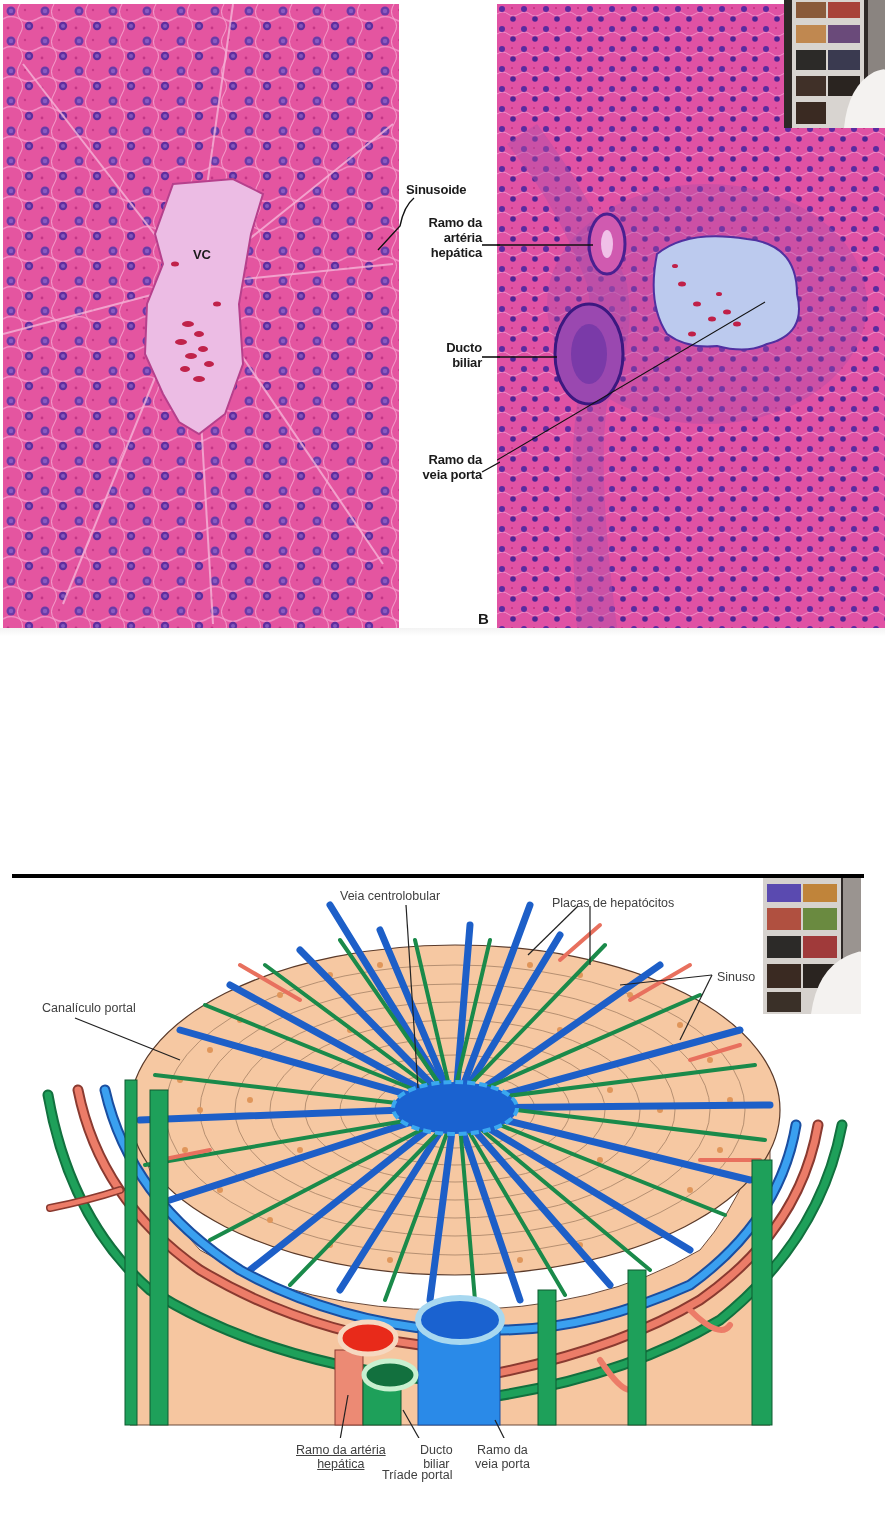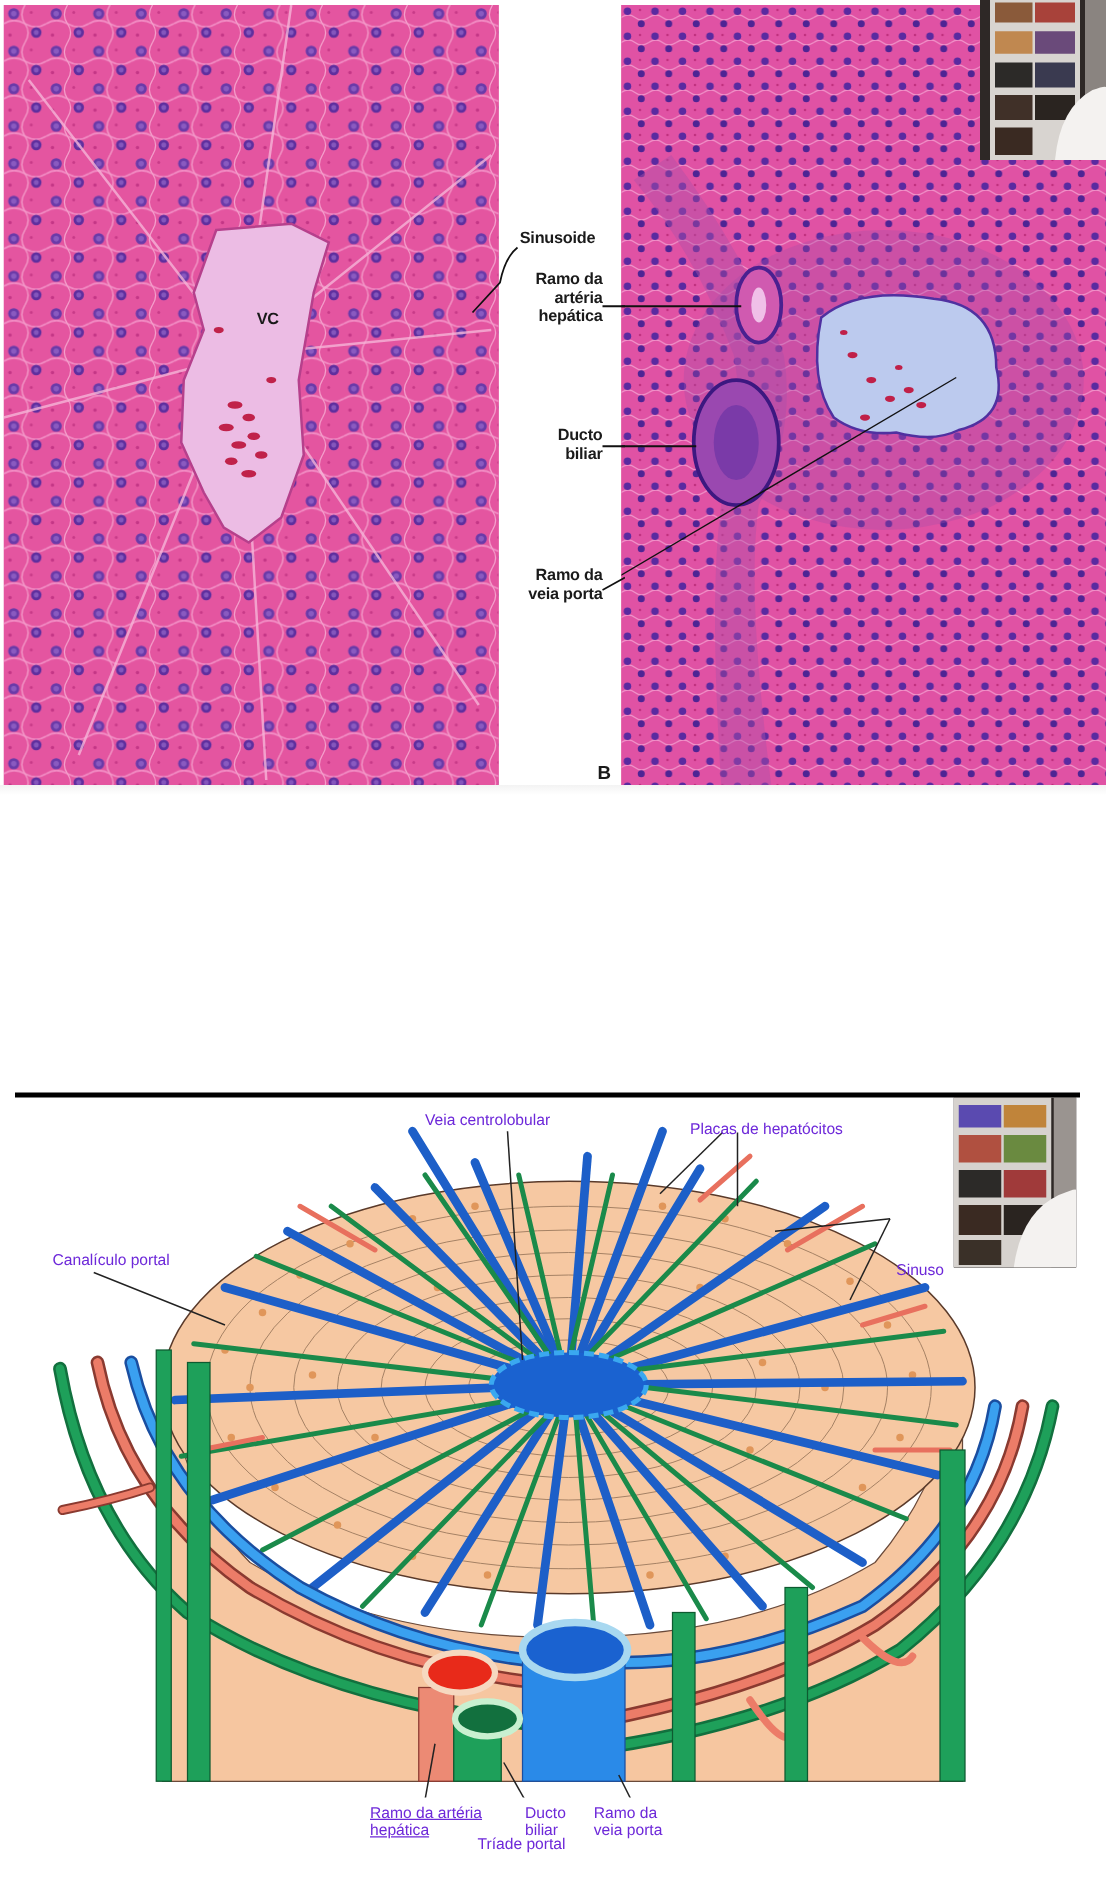--- a/index.html
+++ b/index.html
@@ -8,22 +8,22 @@
   .histo {
     position: absolute; overflow: hidden;
     background-color: #e0509a;
   }
   .histo svg { display: block; }
   .label {
     position: absolute; font-family: "Liberation Sans", sans-serif; font-weight: bold;
     color: #1a1a1a; font-size: 13px; line-height: 15px; text-align: right; letter-spacing: -0.2px;
   }
   .dlabel {
-    position: absolute; font-family: "Liberation Sans", sans-serif; color: #6d28d9;
-    font-size: 12.5px; line-height: 14px; white-space: nowrap;
+    position: absolute; font-family: "Liberation Sans", sans-serif; color: #404040;
+    font-size: 12.5px; line-height: 14px; text-align: center; white-space: nowrap;
   }
   .webcam { position: absolute; overflow: hidden; background: #3a3230; }
   .topbar { position: absolute; left: 12px; top: 874px; width: 852px; height: 4px; background: #000; }
   .bottom-strip { position: absolute; left: 0; top: 628px; width: 885px; height: 8px; background: linear-gradient(#f3f3f3, #ffffff); }
 </style>
 </head>
 <body>
 
 <div class="histo" style="left:3px; top:4px; width:396px; height:624px;">
   <svg width="396" height="624" viewBox="0 0 396 624">
@@ -62,23 +62,23 @@
       <ellipse cx="188" cy="352" rx="6" ry="3"></ellipse>
         <ellipse cx="206" cy="360" rx="5" ry="3"></ellipse>
       <ellipse cx="182" cy="365" rx="5" ry="3"></ellipse>
         <ellipse cx="196" cy="375" rx="6" ry="3"></ellipse>
       <ellipse cx="172" cy="260" rx="4" ry="2.5"></ellipse>
         <ellipse cx="214" cy="300" rx="4" ry="2.5"></ellipse>
     </g>
   </svg>
 </div>
 
-<div class="label" style="left:193px; top:247px; width:30px; text-align:right;">VC</div>
-
-<div class="label" style="left:406px; top:182px; width:80px; text-align:center;">Sinusoide</div>
+<div class="label" style="left:193px; top:247px; width:30px; text-align:left;">VC</div>
+
+<div class="label" style="left:406px; top:182px; width:80px; text-align:left;">Sinusoide</div>
 <svg class="abs" style="left:360px; top:196px;" width="60" height="60">
   <path d="M54 2 Q44 10 40 30 L18 54" stroke="#111" stroke-width="1.4" fill="none"></path>
 </svg>
 
 <div class="label" style="left:404px; top:215px; width:78px;">
   <div>Ramo da</div>
   <div>artéria</div>
   <div>hepática</div>
 </div>
 <div class="label" style="left:404px; top:340px; width:78px;">
@@ -315,21 +315,21 @@
   <g stroke="#222" stroke-width="1.3" fill="none">
     <line x1="293" y1="1465" x2="293" y2="1478"></line>
     <line x1="293" y1="1478" x2="550" y2="1478"></line>
     <line x1="550" y1="1465" x2="550" y2="1478"></line>
     <line x1="422" y1="1478" x2="422" y2="1484"></line>
   </g>
 </svg>
 
 <div class="dlabel" style="left:340px; top:889px;">Veia centrolobular</div>
 <div class="dlabel" style="left:552px; top:896px;">Placas de hepatócitos</div>
-<div class="dlabel" style="left:717px; top:970px;margin-top:39px;">Sinuso</div>
+<div class="dlabel" style="left:717px; top:970px;">Sinuso</div>
 <div class="dlabel" style="left:42px; top:1001px;">Canalículo portal</div>
 
 <div class="dlabel" style="left:296px; top:1443px;text-decoration:underline;">
   <div>Ramo da artéria</div>
   <div>hepática</div>
 </div>
 <div class="dlabel" style="left:420px; top:1443px;">
   <div>Ducto</div>
   <div>biliar</div>
 </div>

